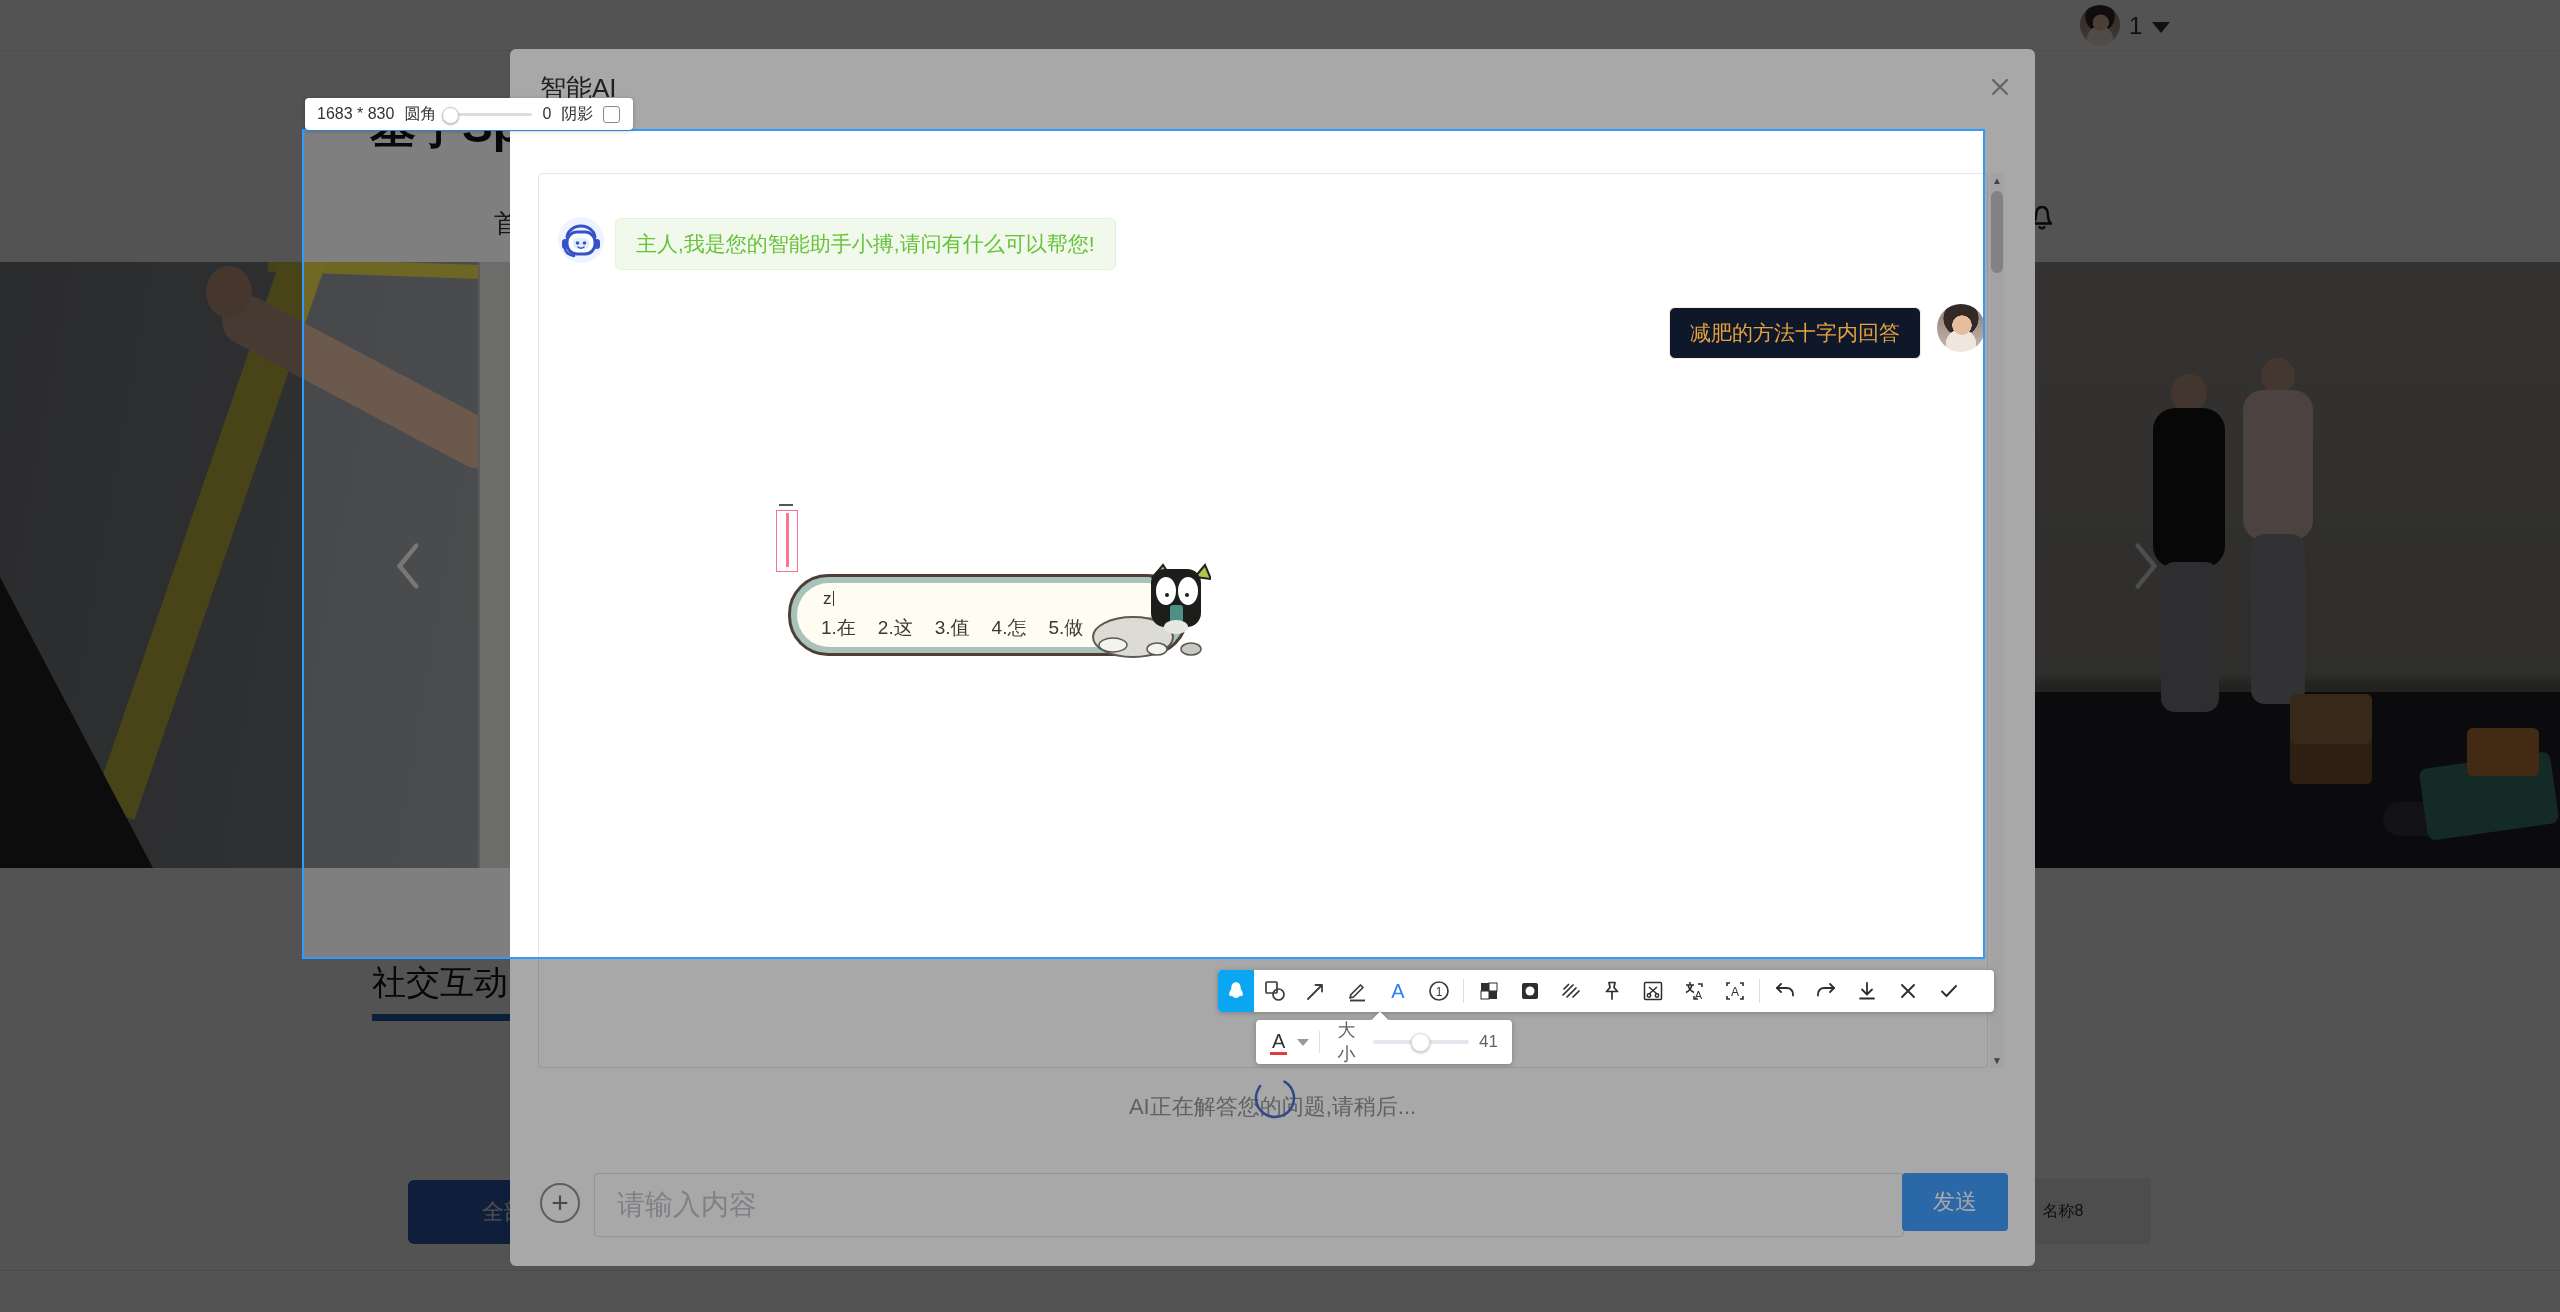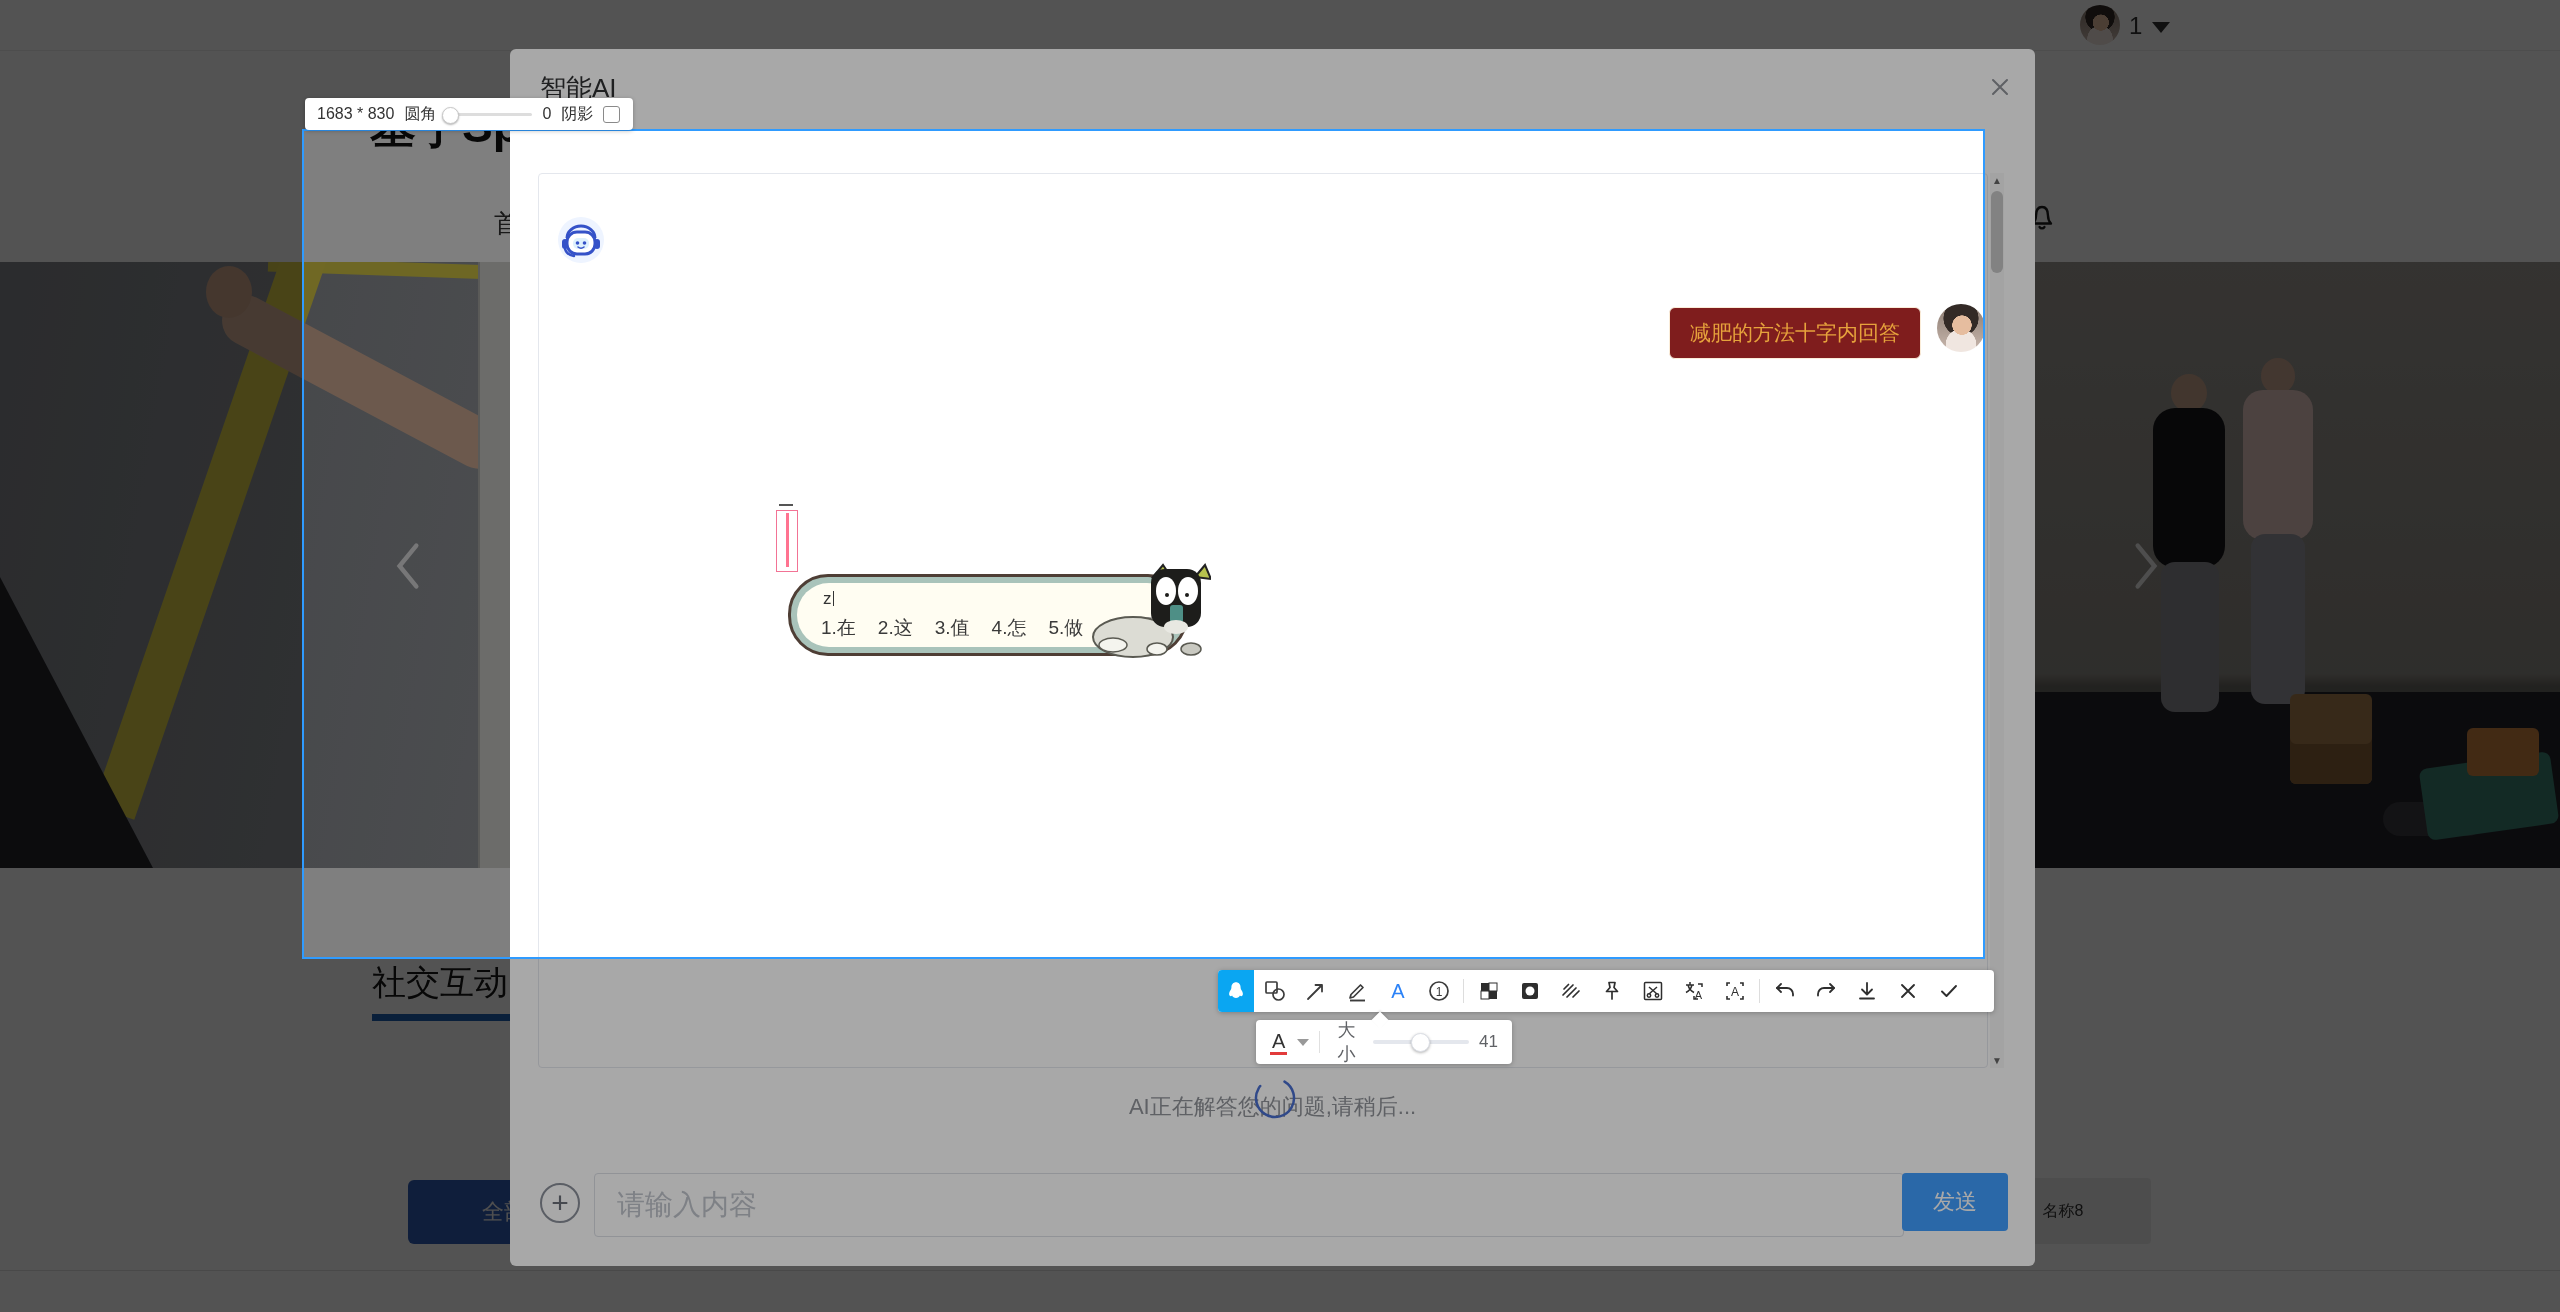--- a/index.html
+++ b/index.html
@@ -53,21 +53,21 @@
   
   .backdrop{position:absolute;inset:0;background:rgba(0,0,0,0.5);z-index:10;}
   .modal{position:absolute;left:510px;top:49px;width:1525px;height:1217px;background:#fff;border-radius:6px;z-index:20;}
   .modal-title{position:absolute;left:30px;top:22px;font-size:26px;color:#303133;}
   .modal-close{position:absolute;left:1478px;top:26px;width:24px;height:24px;cursor:pointer;}
   .chatbox{position:absolute;left:28px;top:124px;width:1450px;height:895px;border:1px solid #e4e7ed;border-radius:4px;background:#fff;box-sizing:border-box;}
   .timestamp{position:absolute;left:0;top:6px;width:100%;text-align:center;font-size:19px;color:#909399;}
   .ai-avatar{position:absolute;left:18px;top:42px;width:48px;height:48px;}
   .bubble{position:absolute;font-size:21px;line-height:26px;border-radius:6px;padding:12px 20px;white-space:nowrap;}
   .ai-bubble{left:76px;top:44px;background:#f0f9eb;border:1px solid #e1f3d8;color:#67c23a;}
-  .user-bubble{left:1130px;top:133px;background:#7f1d1d;border:1px solid #faecd8;color:#e6a23c;}
+  .user-bubble{left:1130px;top:133px;background:#0f172a;border:1px solid #faecd8;color:#e6a23c;}
   .user-avatar{position:absolute;left:1398px;top:130px;width:48px;height:48px;border-radius:50%;overflow:hidden;}
   .scrollbar{position:absolute;left:1480px;top:124px;width:14px;height:895px;background:#f7f7f7;}
   .sb-arrow{position:absolute;left:0;width:14px;text-align:center;font-size:10px;color:#666;}
   .sb-thumb{position:absolute;left:1px;top:18px;width:12px;height:82px;background:#c5c5c5;border-radius:6px;}
   .loading-text{position:absolute;left:0;top:1043px;width:100%;text-align:center;font-size:22px;color:#909399;}
   .spinner{position:absolute;left:742px;top:1026px;}
   .plus-btn{position:absolute;left:30px;top:1134px;width:40px;height:40px;border:2.5px solid #8a8f99;border-radius:50%;color:#6b7078;font-size:30px;line-height:36px;text-align:center;box-sizing:border-box;background:#fff;}
   .chat-input{position:absolute;left:84px;top:1124px;width:1310px;height:64px;border:1px solid #dcdfe6;border-radius:4px;background:#fff;box-sizing:border-box;font-size:28px;color:#333;padding:0 22px;outline:none;font-family:"Liberation Sans","DejaVu Sans",sans-serif;}
   .chat-input::placeholder{color:#c0c4cc;}
   .send-btn{position:absolute;left:1392px;top:1124px;width:106px;height:58px;background:#409eff;border:none;border-radius:4px;color:#fff;font-size:22px;display:flex;align-items:center;justify-content:center;}
@@ -188,20 +188,21 @@
           <rect x="10" y="16" width="28" height="22" rx="10" fill="#fff" stroke="#3552c8" stroke-width="3"></rect>
           <rect x="16" y="22" width="16" height="11" rx="5" fill="#dff1fd"></rect>
           <circle cx="20.5" cy="27" r="1.8" fill="#3552c8"></circle>
           <circle cx="27.5" cy="27" r="1.8" fill="#3552c8"></circle>
           <path d="M21 31 q3 2.4 6 0" fill="none" stroke="#3552c8" stroke-width="1.6" stroke-linecap="round"></path>
           <rect x="5" y="23" width="6" height="10" rx="3" fill="#3552c8"></rect>
           <rect x="37" y="23" width="6" height="10" rx="3" fill="#3552c8"></rect>
           <path d="M8 33 q2 6 9 7" fill="none" stroke="#3552c8" stroke-width="2.4" stroke-linecap="round"></path>
         </svg>
       </div>
+      <div class="bubble ai-bubble">主人,我是您的智能助手小搏,请问有什么可以帮您!</div>
 
       <div class="bubble user-bubble">减肥的方法十字内回答</div>
       <div class="user-avatar portrait"></div>
     </div>
 
     <div class="scrollbar">
       <div class="sb-arrow" style="top:2px;">▲</div>
       <div class="sb-thumb"></div>
       <div class="sb-arrow" style="bottom:2px;">▼</div>
     </div>

